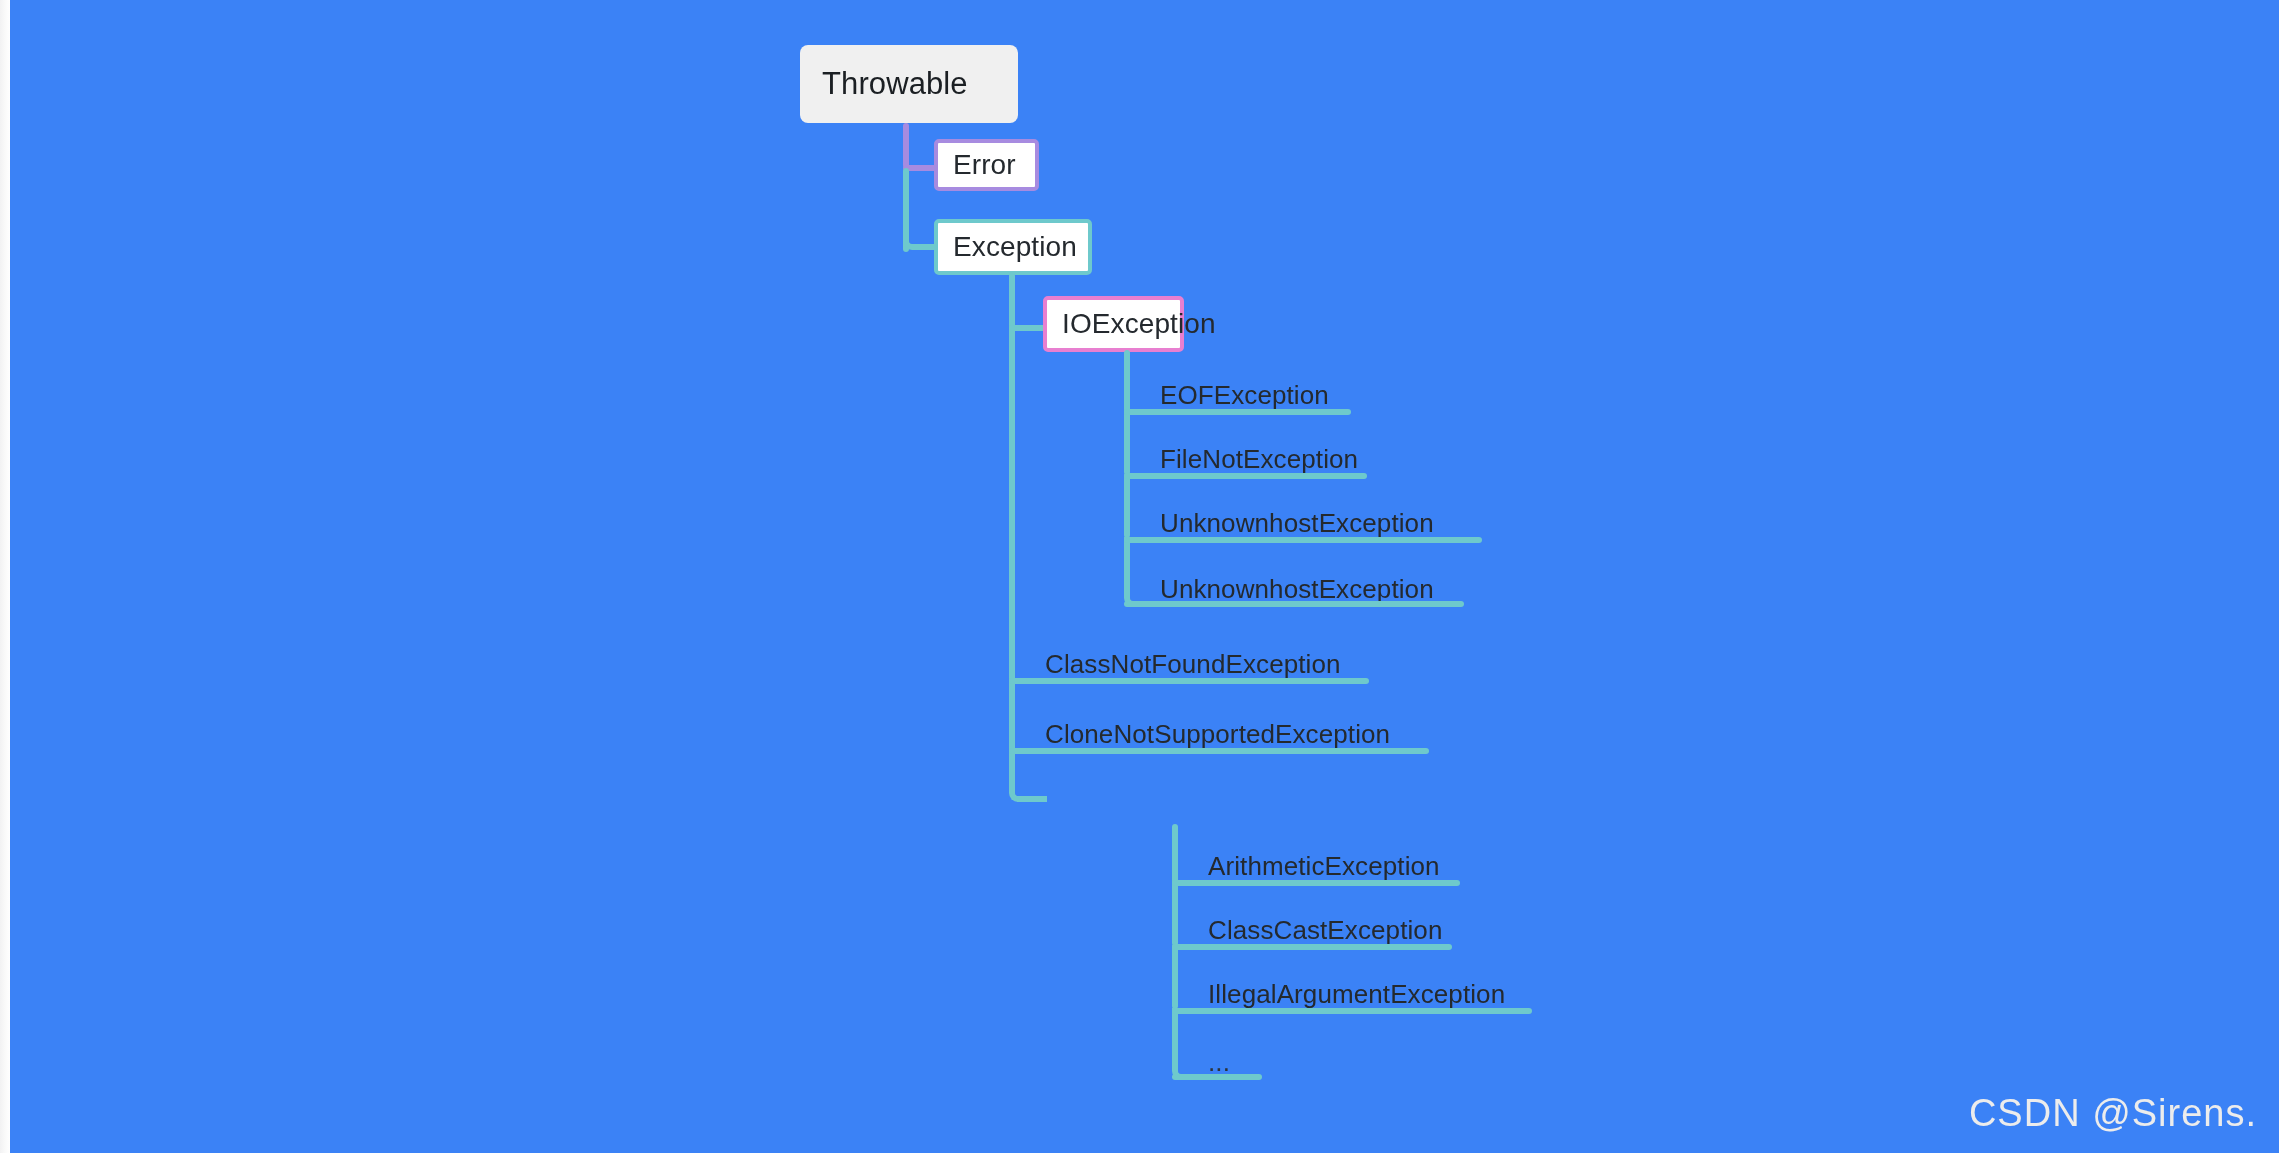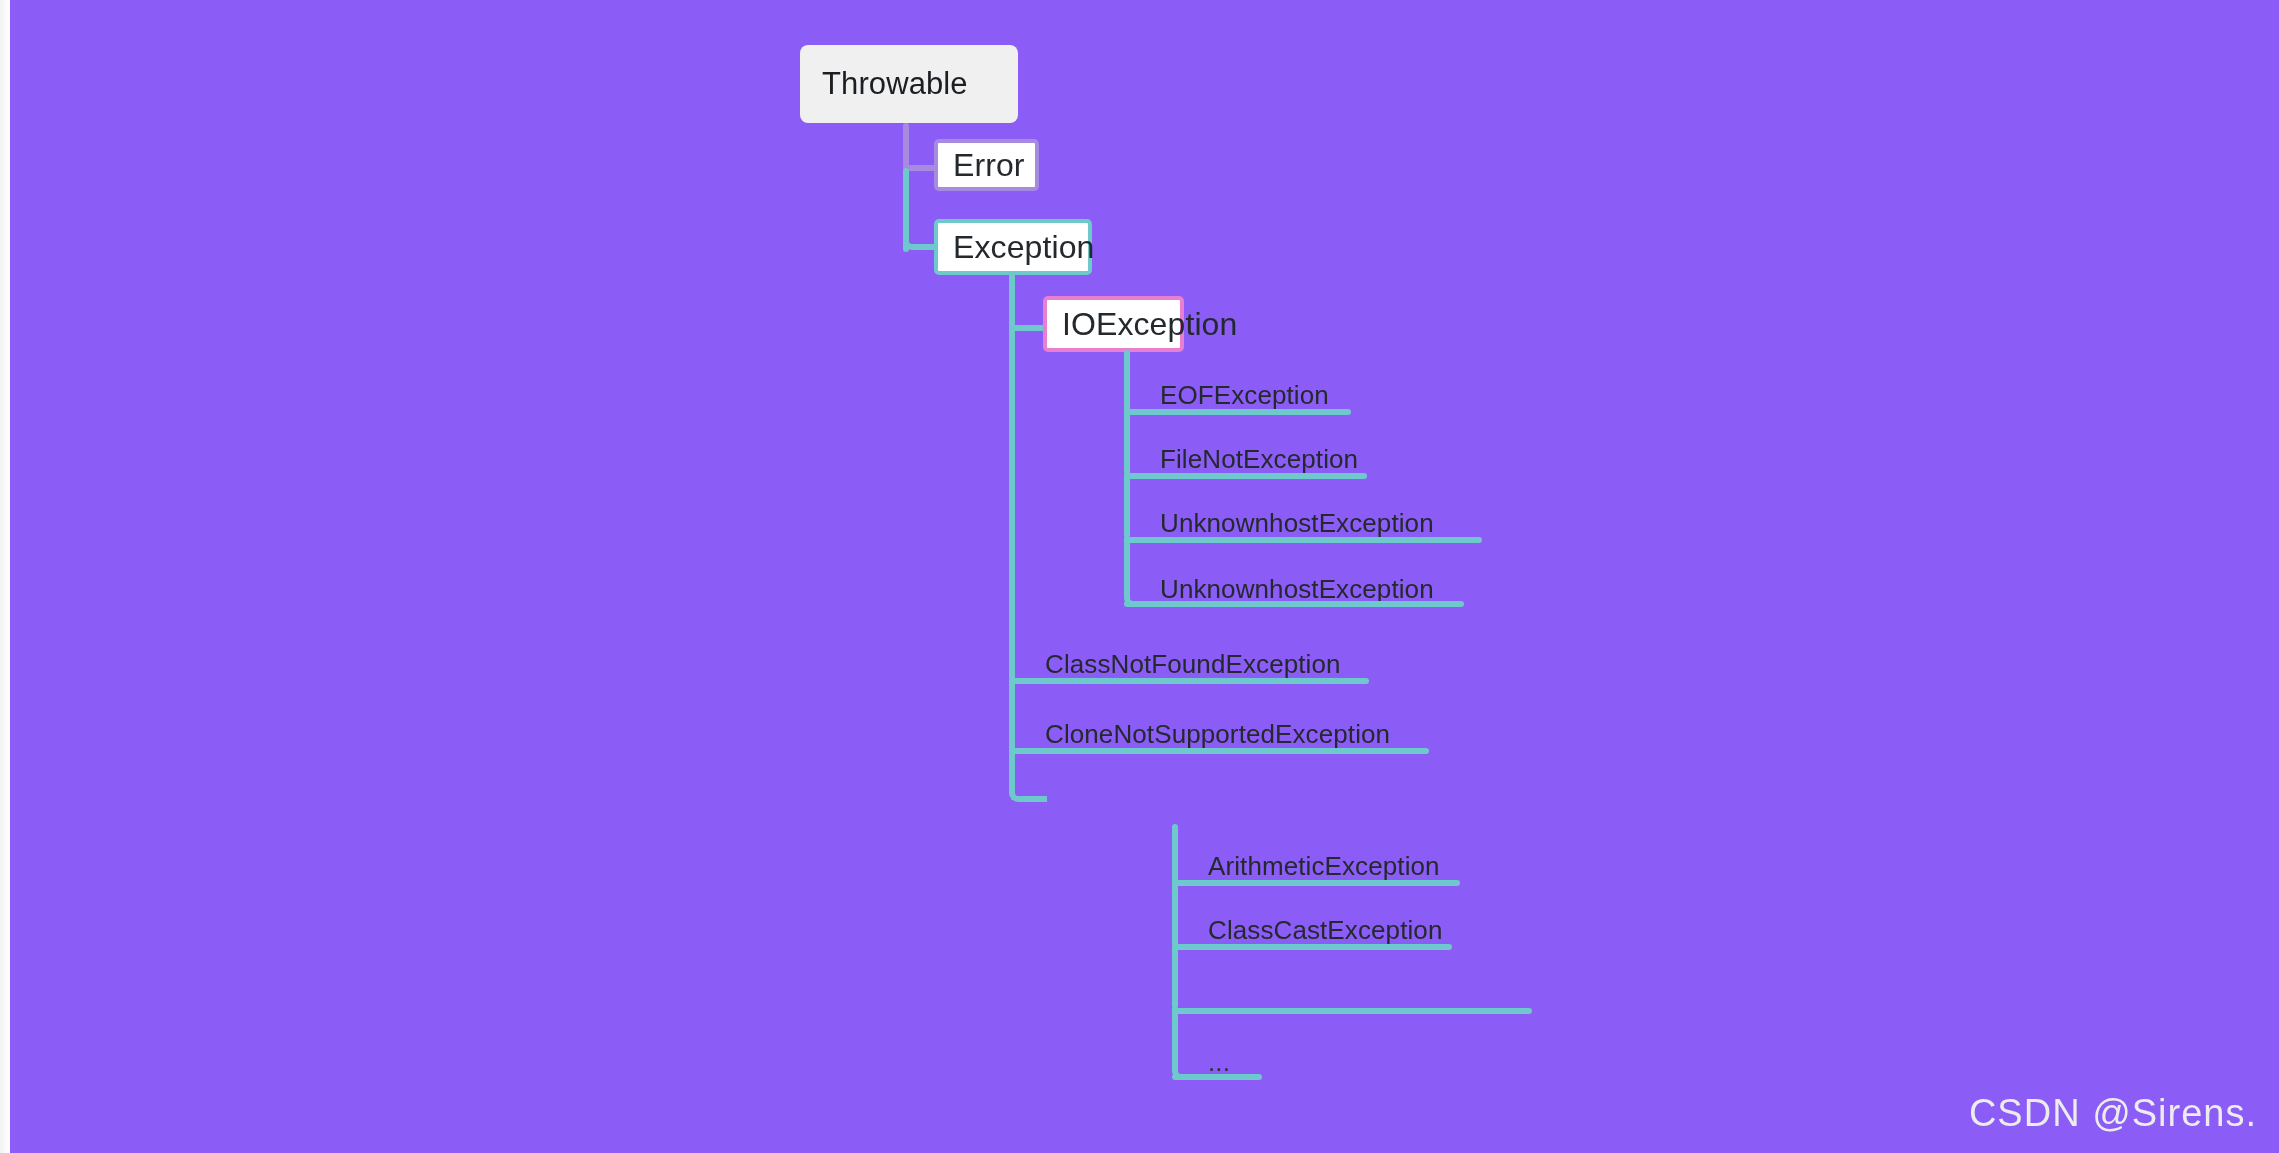--- a/index.html
+++ b/index.html
@@ -9,21 +9,21 @@
     background: #ffffff;
   }
   body {
     font-family: "Liberation Sans", "DejaVu Sans", sans-serif;
   }
 
   #canvas {
     position: relative;
     width: 2279px;
     height: 1153px;
-    background: #8b5cf6;
+    background: #3b82f6;
     overflow: hidden;
   }
 
   
   .left-edge {
     position: absolute;
     left: 0;
     top: 0;
     width: 10px;
     height: 1153px;
@@ -68,21 +68,21 @@
     padding: 0 22px;
     font-size: 31px;
     color: #1b1f23;
   }
 
   .node.boxed {
     background: #ffffff;
     border: 4px solid #6ec9cc;
     border-radius: 5px;
     padding: 0 15px;
-    font-size: 32px;
+    font-size: 28px;
   }
   .node.boxed.purple  { border-color: #a78be0; }
   .node.boxed.pink    { border-color: #e87fd0; }
   .node.boxed.blue    { border-color: #5ba8dc; }
   .node.boxed.teal    { border-color: #6ec9cc; }
 
   
   .node.leaf {
     border: none;
     background: transparent;
@@ -198,20 +198,23 @@
   <div class="node leaf" style="left:1208px; top:846px; height:36px;">
     <span>ArithmeticException</span>
   </div>
   <div class="ln h" style="left:1172px; top:880px; width:288px;"></div>
 
   <div class="node leaf" style="left:1208px; top:910px; height:36px;">
     <span>ClassCastException</span>
   </div>
   <div class="ln h" style="left:1172px; top:944px; width:280px;"></div>
 
+  <div class="node leaf" style="left:1208px; top:974px; height:36px;">
+    <span>IllegalArgumentException</span>
+  </div>
   <div class="ln h" style="left:1172px; top:1008px; width:360px;"></div>
 
   <div class="node leaf ellipsis" style="left:1208px; top:1042px; height:36px;">
     <span>...</span>
   </div>
   <div class="ln h" style="left:1172px; top:1074px; width:90px;"></div>
 
   <div class="watermark">CSDN @Sirens.</div>
 
 </div>

